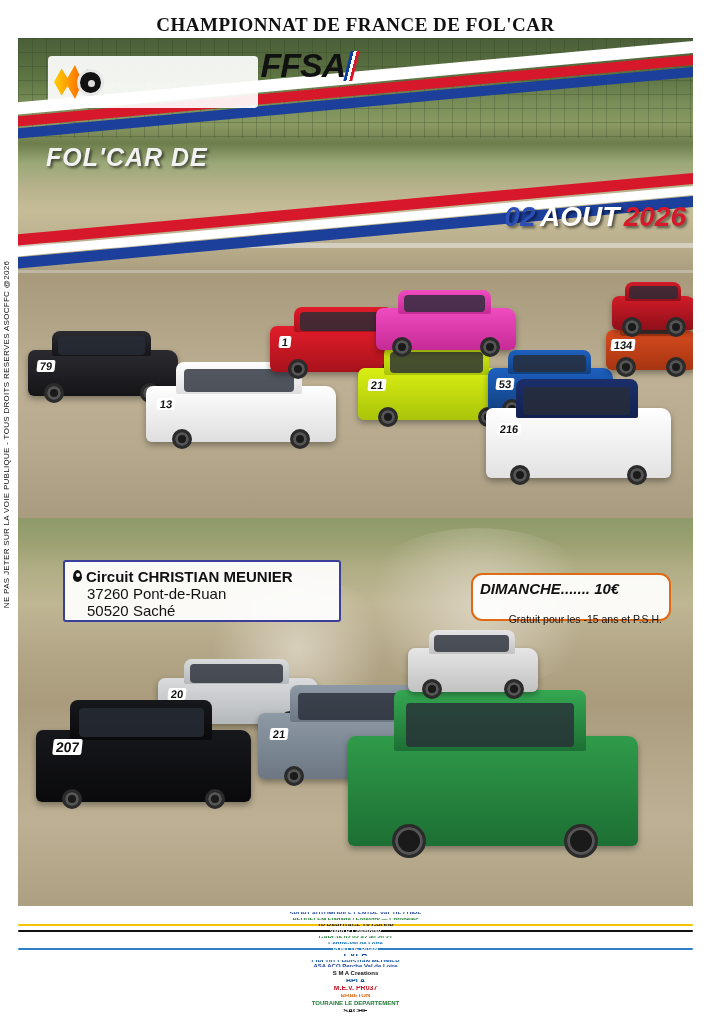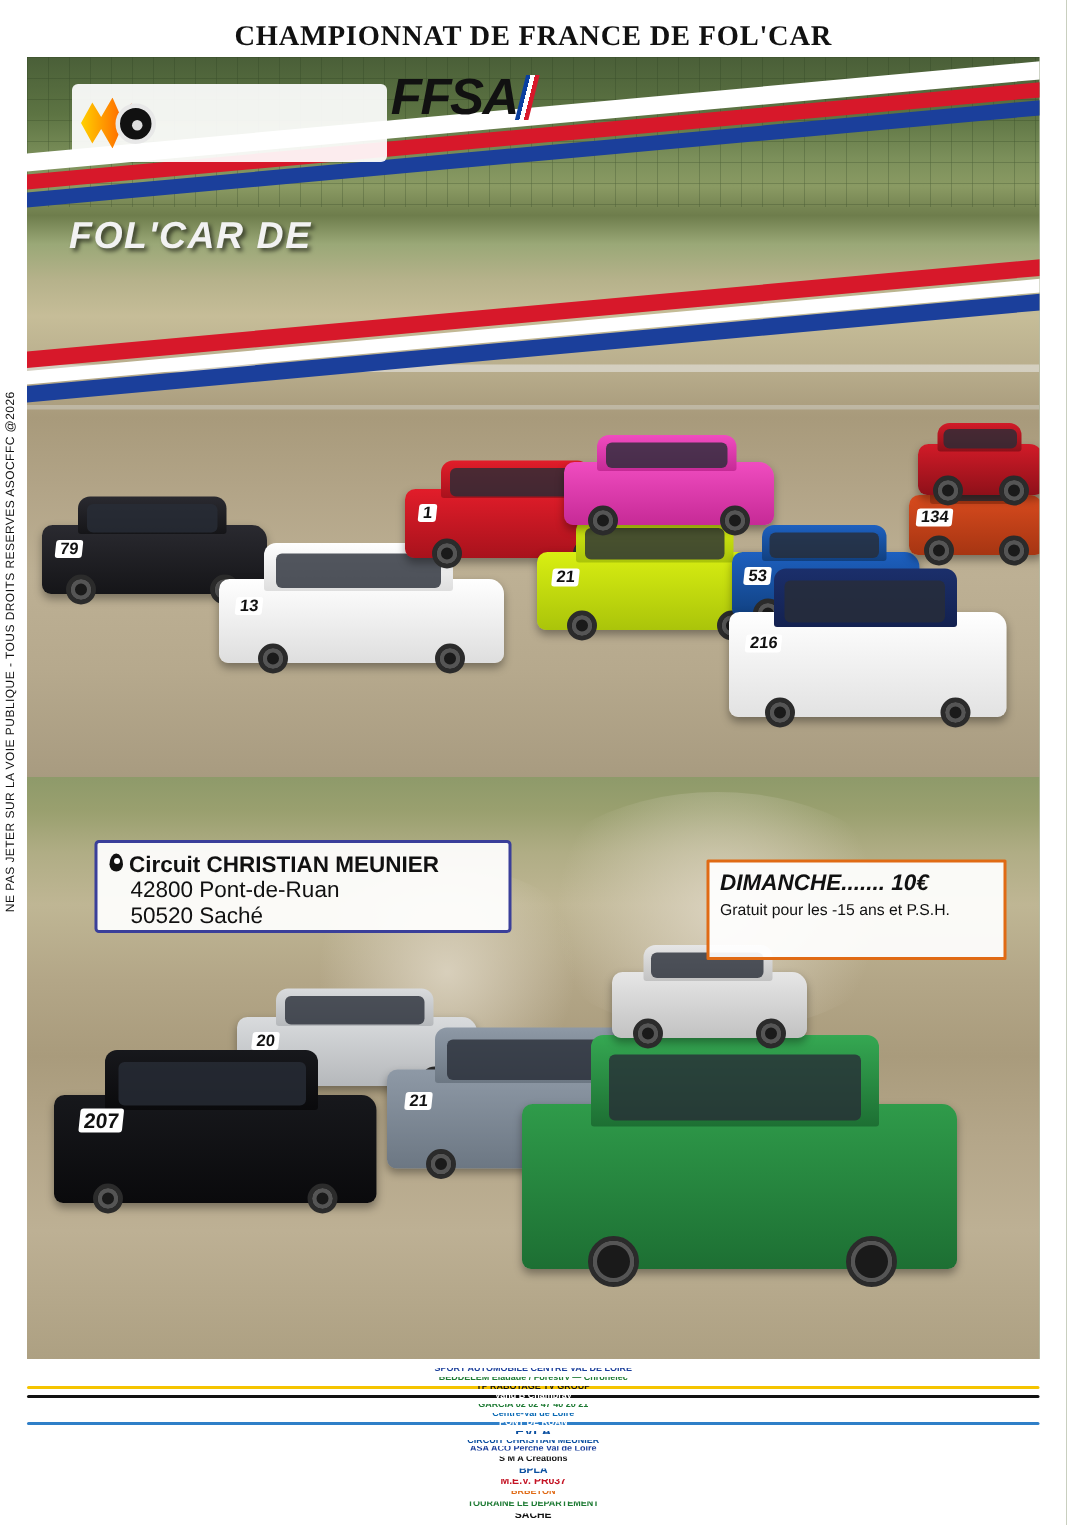--- a/index.html
+++ b/index.html
@@ -176,29 +176,29 @@
     padding:6px 8px 4px 8px;
     font-family:"Liberation Sans", sans-serif;
   }
   .addr-box .l1 { font-size:15px; font-weight:bold; color:#111; }
   .addr-box .l2, .addr-box .l3 { font-size:15px; color:#111; padding-left:14px;}
   .pin { display:inline-block; width:9px; height:12px; background:#111;
          border-radius:50% 50% 50% 50%/60% 60% 40% 40%; position:relative; margin-right:4px;}
   .pin:after{content:"";position:absolute;left:2.5px;top:3px;width:4px;height:4px;border-radius:50%;background:#fff;}
 
   .price-box {
-    position:absolute; right:22px; top:535px; width:200px; height:67px;
+    position:absolute; right:22px; top:535px; width:200px; height:48px;
     background: rgba(255,255,255,.93);
     border:2px solid #e06a14;
-    border-radius:1px;
+    border-radius:11px;
     padding:5px 7px;
     font-family:"Liberation Sans", sans-serif;
   }
   .price-box .p1 { font-size:15px; font-weight:bold; font-style:italic; color:#111; }
-  .price-box .p2 { font-size:10.5px; color:#111; margin-top:4px;}
+  .price-box .p2 { font-size:10.5px; color:#111; margin-top:16px;text-align:right;}
 
   
   .side-text {
     position:absolute; left:-2px; top:0; height:868px; width:18px;
     display:flex; align-items:center; justify-content:center;
   }
   .side-text span {
     transform: rotate(-90deg); white-space:nowrap;
     font-size:8px; color:#111; letter-spacing:.3px;
   }
@@ -360,25 +360,30 @@
         <div class="wheelicon"></div>
       </div>
     </div>
 
     <div class="ffsa">
       <span class="txt">FFSA</span><span class="slash"></span>
     </div>
 
     <div class="title-block">
       <div class="folcar-de">FOL'CAR DE</div>
+      <div class="datebar">
+        <span class="d-day">02</span>
+        <span class="d-mon">AOUT</span>
+        <span class="d-year">2026</span>
+      </div>
     </div>
 
     <div class="addr-box">
       <div class="l1"><span class="pin"></span><span>Circuit CHRISTIAN MEUNIER</span></div>
-      <div class="l2">42800 Pont-de-Ruan</div>
+      <div class="l2">37260 Pont-de-Ruan</div>
       <div class="l3">50520 Saché</div>
     </div>
 
     <div class="price-box">
       <div class="p1">DIMANCHE....... 10€</div>
       <div class="p2">Gratuit pour les -15 ans et P.S.H.</div>
     </div>
 
   </div>
 

